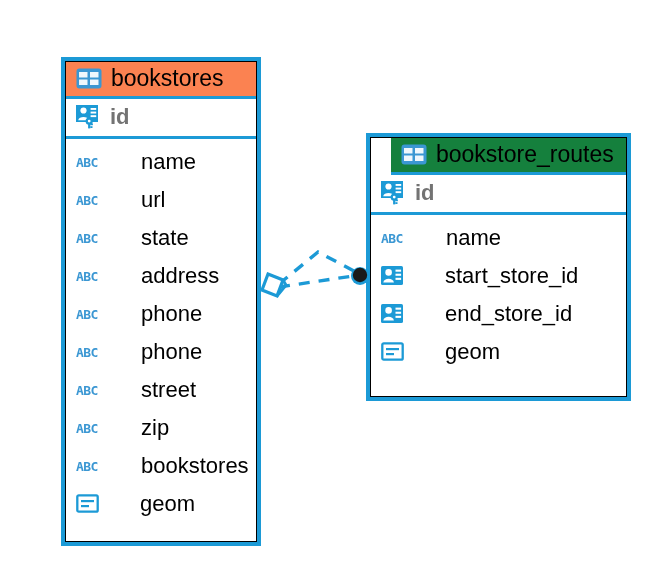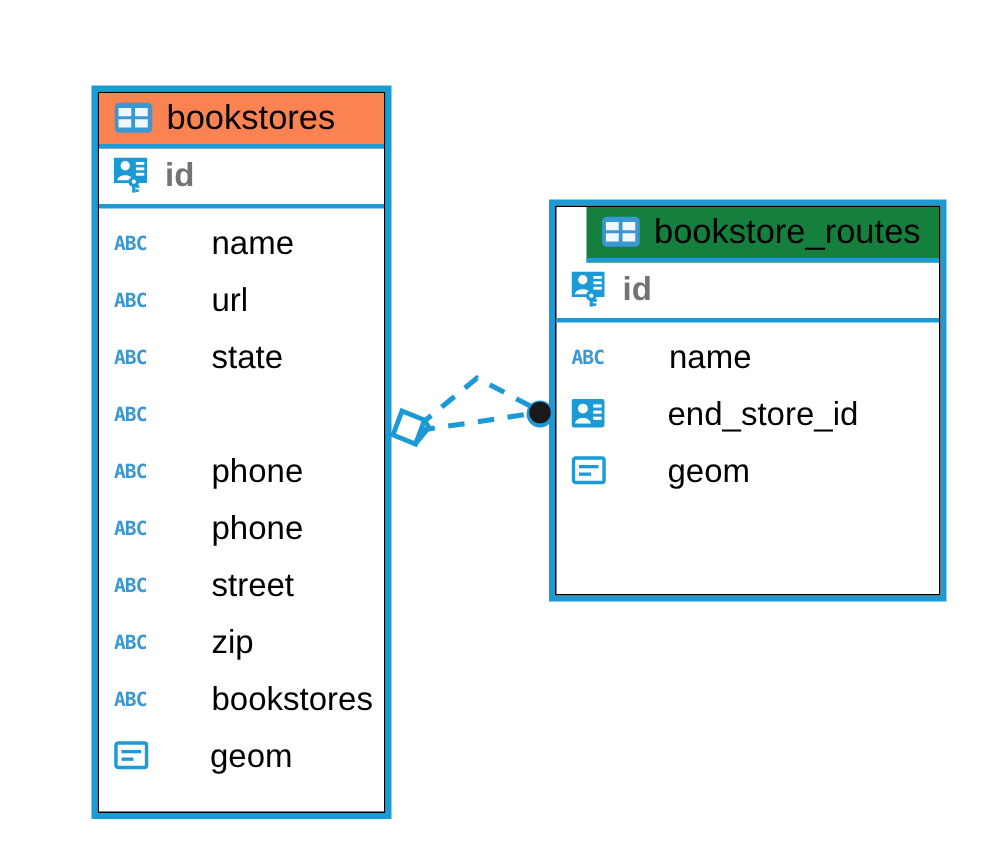--- a/index.html
+++ b/index.html
@@ -211,20 +211,21 @@
           </span>
           <span class="label">state</span>
         </div>
 
         <div class="field-row">
           <span class="icon abc-icon">
             <svg width="26" height="14" viewBox="0 0 26 14">
               <text x="0" y="11.5" font-family="'DejaVu Sans Mono', monospace" font-size="13" font-weight="bold" fill="#3b97d3" letter-spacing="-0.6">ABC</text>
             </svg>
           </span>
+          <span class="label">address</span>
         </div>
 
         <div class="field-row">
           <span class="icon abc-icon">
             <svg width="26" height="14" viewBox="0 0 26 14">
               <text x="0" y="11.5" font-family="'DejaVu Sans Mono', monospace" font-size="13" font-weight="bold" fill="#3b97d3" letter-spacing="-0.6">ABC</text>
             </svg>
           </span>
           <span class="label">phone</span>
         </div>
@@ -321,32 +322,45 @@
 
         <div class="field-row">
           <span class="icon abc-icon">
             <svg width="26" height="14" viewBox="0 0 26 14">
               <text x="0" y="11.5" font-family="'DejaVu Sans Mono', monospace" font-size="13" font-weight="bold" fill="#3b97d3" letter-spacing="-0.6">ABC</text>
             </svg>
           </span>
           <span class="label">name</span>
         </div>
 
-
         <div class="field-row">
           <span class="icon">
             <svg width="25" height="21" viewBox="0 0 25 21">
               <rect x="0" y="0" width="22" height="19" rx="1.6" fill="#1c9ad6"></rect>
               <circle cx="7.6" cy="6.4" r="3.3" fill="#ffffff"></circle>
               <path d="M2.3 16.4 C2.9 11.5 12.3 11.5 12.9 16.4 Z" fill="#ffffff"></path>
               <rect x="14.5" y="3.6" width="5.6" height="2.1" fill="#ffffff"></rect>
               <rect x="14.5" y="7.7" width="5.6" height="2.1" fill="#ffffff"></rect>
               <rect x="14.5" y="11.8" width="5.6" height="2.1" fill="#ffffff"></rect>
             </svg>
           </span>
+          <span class="label">start_store_id</span>
+        </div>
+
+        <div class="field-row">
+          <span class="icon">
+            <svg width="25" height="21" viewBox="0 0 25 21">
+              <rect x="0" y="0" width="22" height="19" rx="1.6" fill="#1c9ad6"></rect>
+              <circle cx="7.6" cy="6.4" r="3.3" fill="#ffffff"></circle>
+              <path d="M2.3 16.4 C2.9 11.5 12.3 11.5 12.9 16.4 Z" fill="#ffffff"></path>
+              <rect x="14.5" y="3.6" width="5.6" height="2.1" fill="#ffffff"></rect>
+              <rect x="14.5" y="7.7" width="5.6" height="2.1" fill="#ffffff"></rect>
+              <rect x="14.5" y="11.8" width="5.6" height="2.1" fill="#ffffff"></rect>
+            </svg>
+          </span>
           <span class="label">end_store_id</span>
         </div>
 
         <div class="field-row">
           <span class="icon">
             <svg width="25" height="20" viewBox="0 0 25 20">
               <rect x="1.3" y="1.3" width="20.4" height="16.4" rx="1.5" fill="#ffffff" stroke="#1c9ad6" stroke-width="2.3"></rect>
               <rect x="5" y="6" width="13" height="2.2" fill="#1c9ad6"></rect>
               <rect x="5" y="11" width="8" height="2.2" fill="#1c9ad6"></rect>
             </svg>

